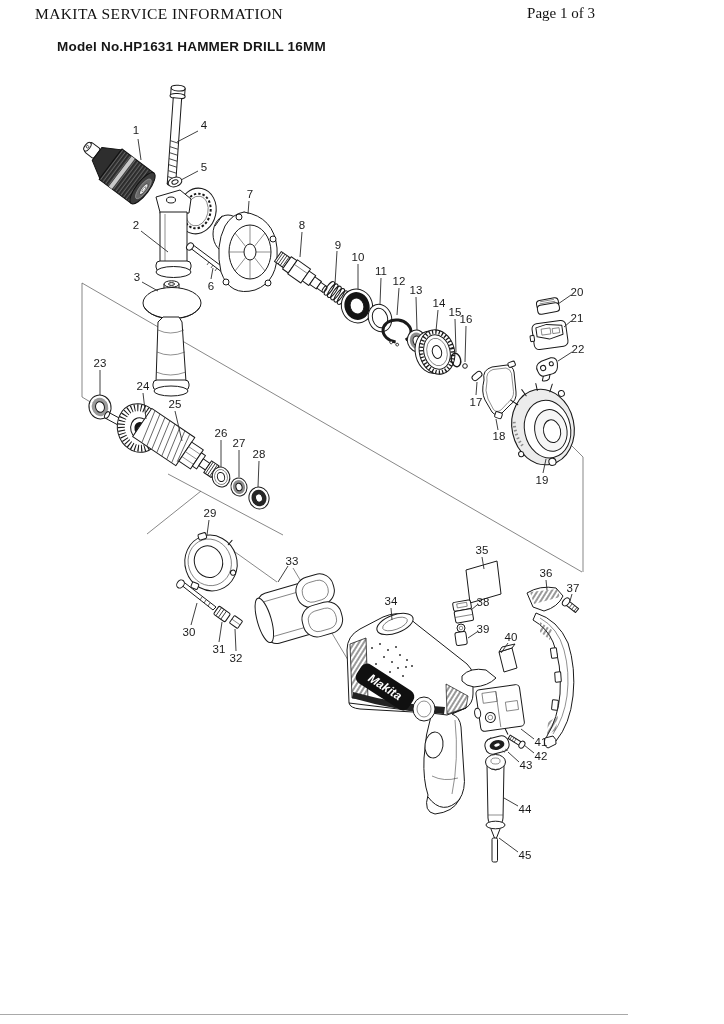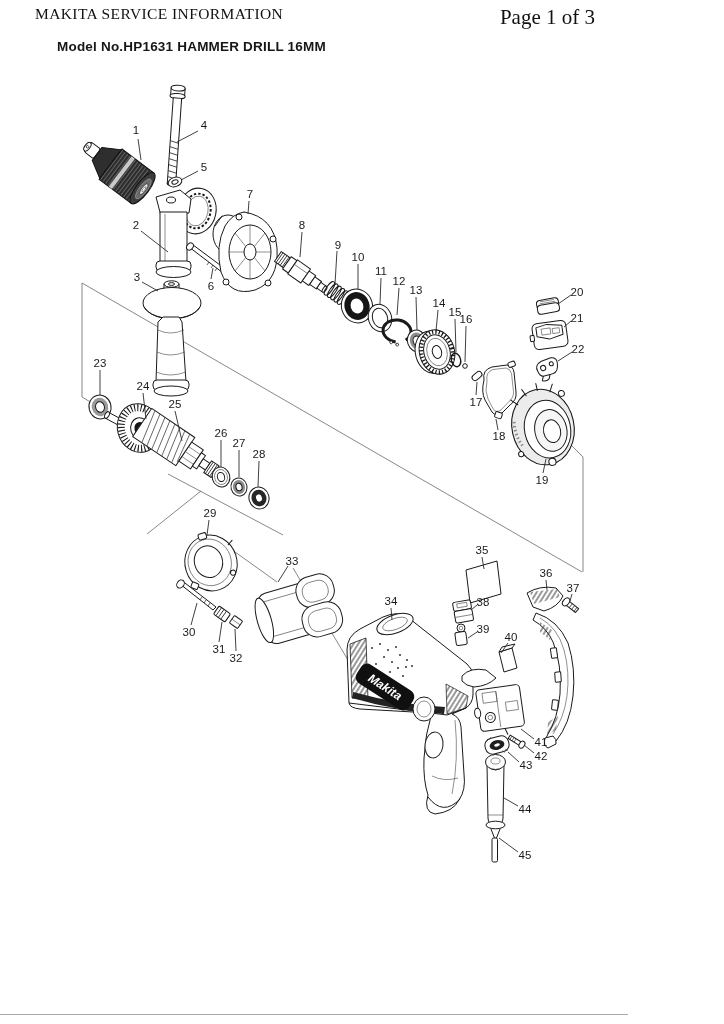--- a/index.html
+++ b/index.html
@@ -1,21 +1,21 @@
 <!DOCTYPE html>
 <html><head>
 <meta charset="utf-8">
 <style>
   html,body{margin:0;padding:0;background:#fff;}
   .page{position:relative;width:628px;height:1024px;background:#ffffff;overflow:hidden;
         font-family:"Liberation Sans",sans-serif;color:#1a1a1a;}
   .hdr-title{position:absolute;left:35px;top:5px;font-family:"Liberation Serif",serif;
              font-size:15.5px;letter-spacing:.4px;color:#111;}
   .hdr-page{position:absolute;right:33px;top:5px;font-family:"Liberation Serif",serif;
-            font-size:21px;color:#111;}
+            font-size:15px;color:#111;}
   .model-line{position:absolute;left:57px;top:39px;font-size:13.5px;font-weight:700;
               letter-spacing:.2px;color:#161616;}
   .diagram-svg{position:absolute;left:0;top:0;width:724px;height:1024px;}
   .bottom-rule{position:absolute;left:0;right:0;bottom:9px;height:1px;background:#a9a9a9;}
   .callout{font-family:"Liberation Sans",sans-serif;font-size:11.5px;fill:#1a1a1a;}
   .ln{fill:none;stroke:#1a1a1a;stroke-width:1;stroke-linejoin:round;stroke-linecap:round;}
   .fw{fill:#ffffff;stroke:#1a1a1a;stroke-width:1;stroke-linejoin:round;}
   .thin{fill:none;stroke:#444;stroke-width:.6;}
 </style>
 </head>

